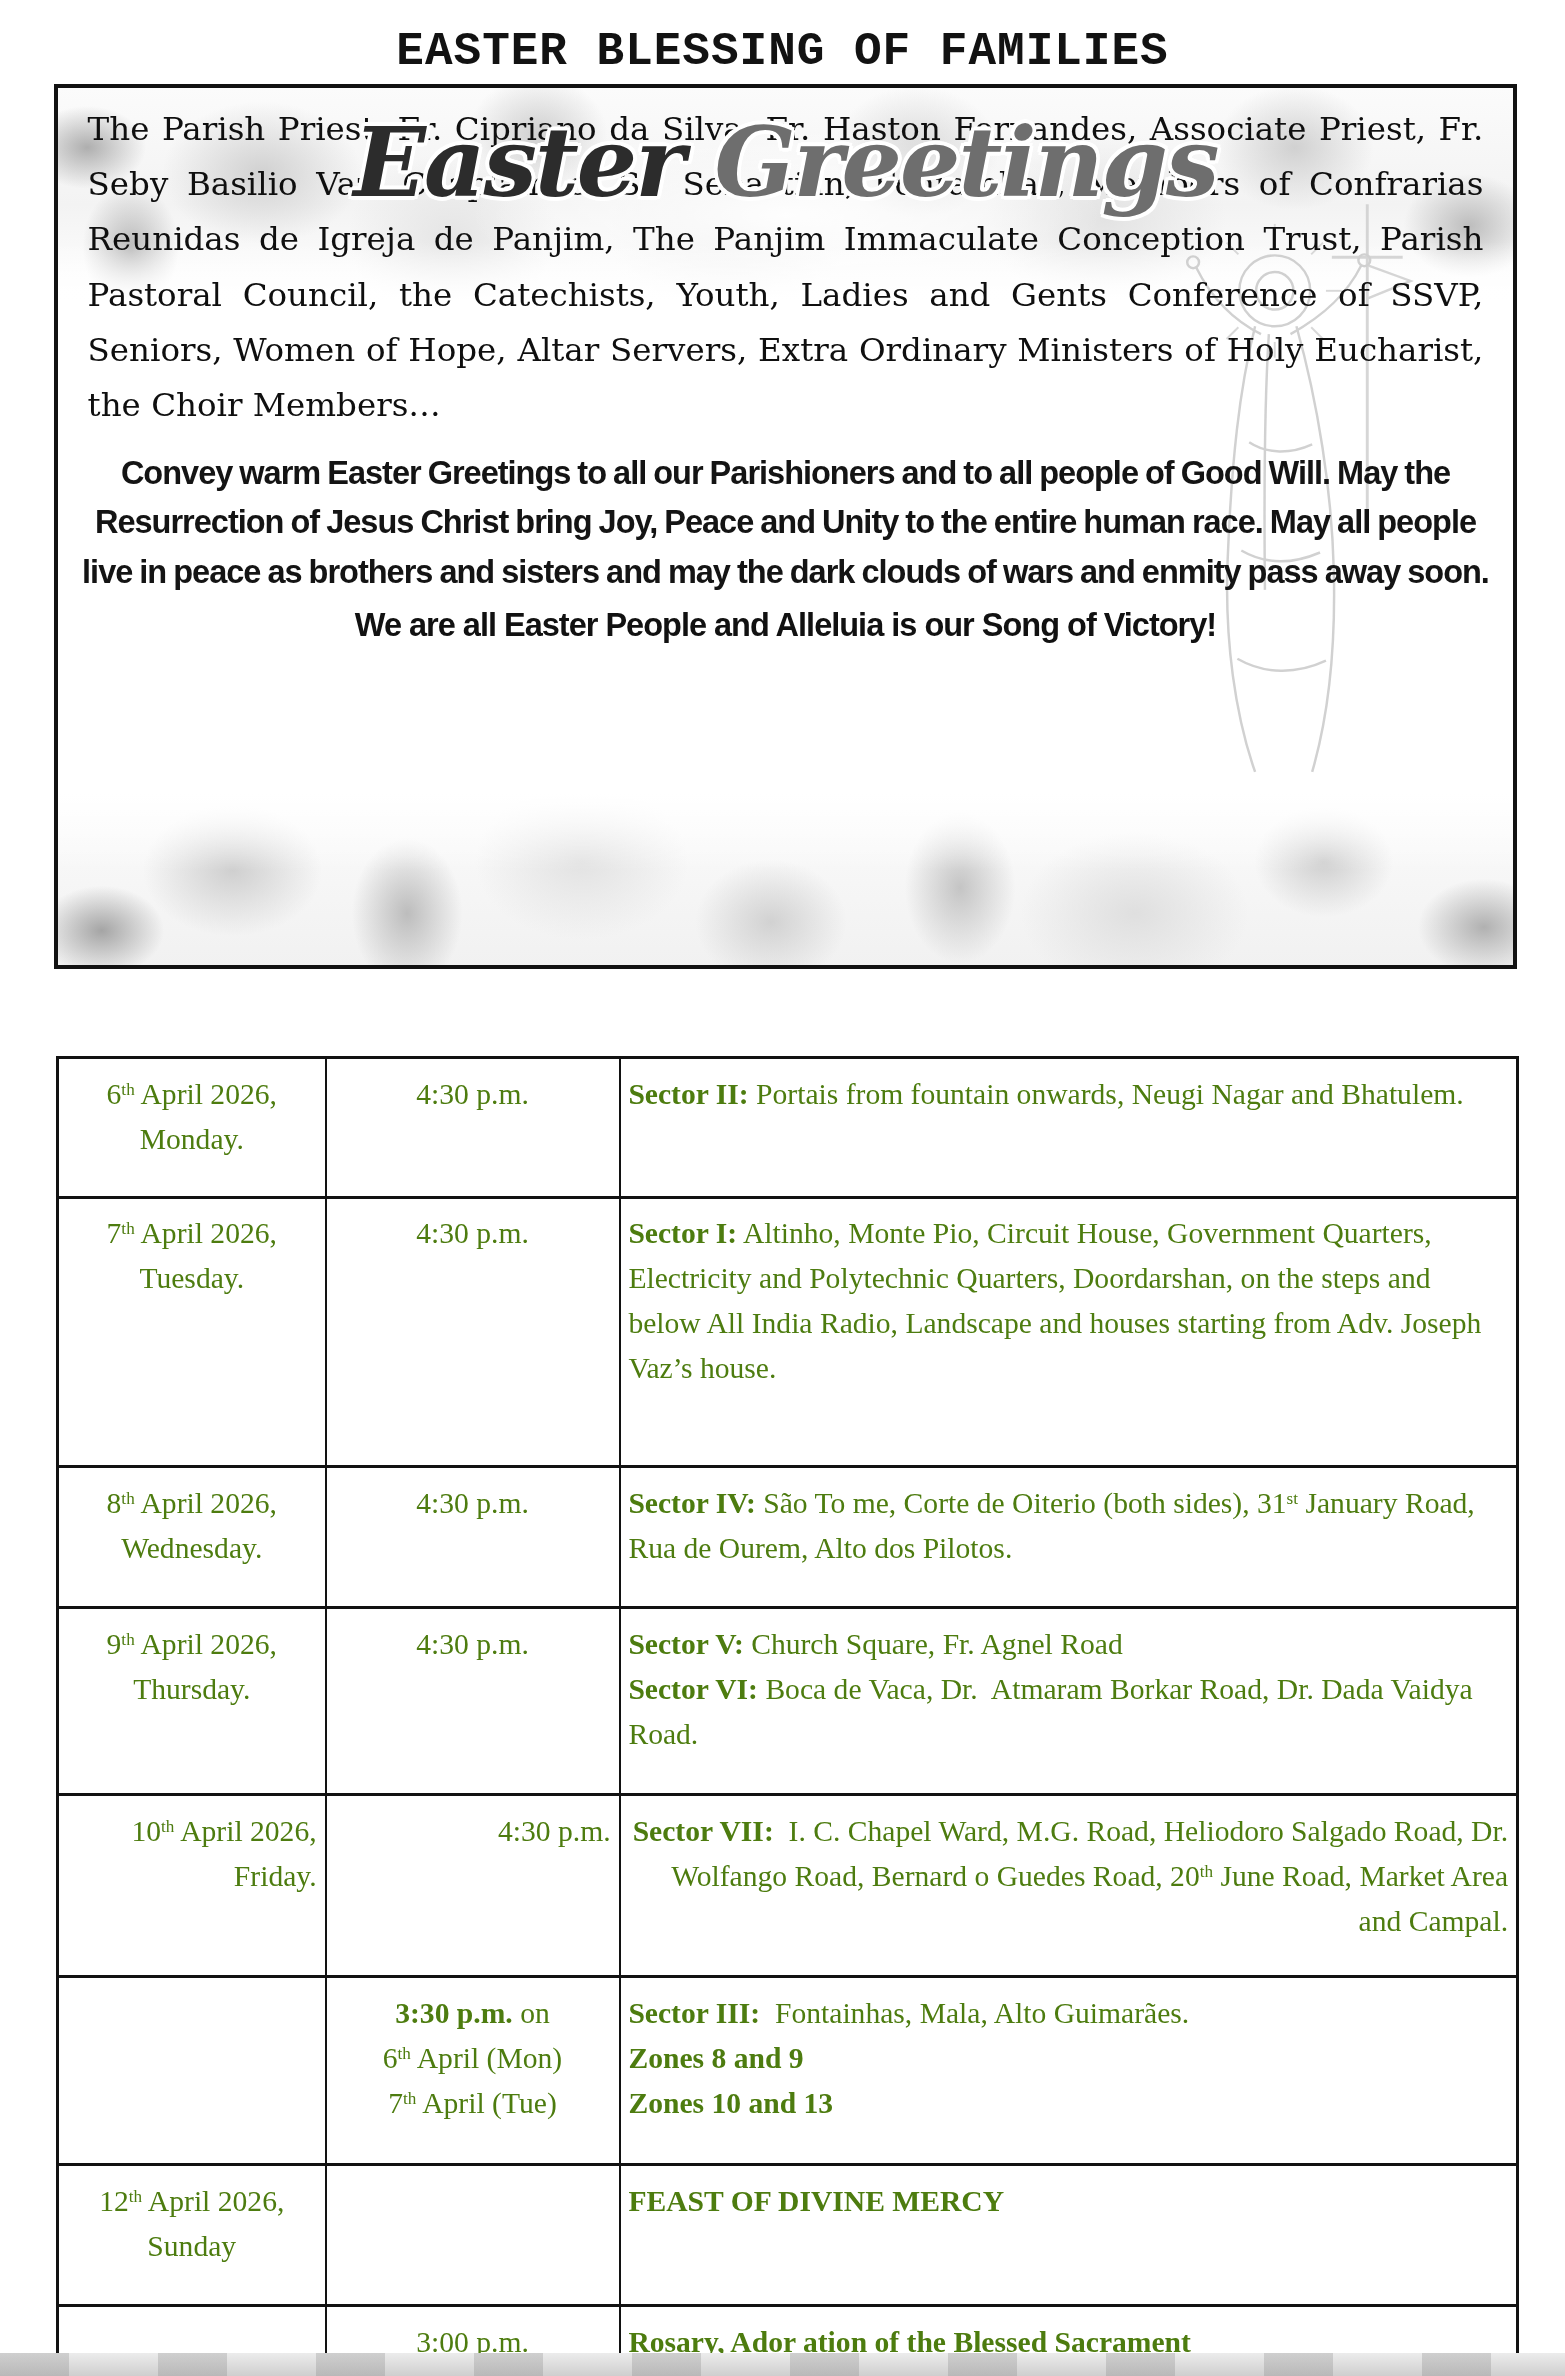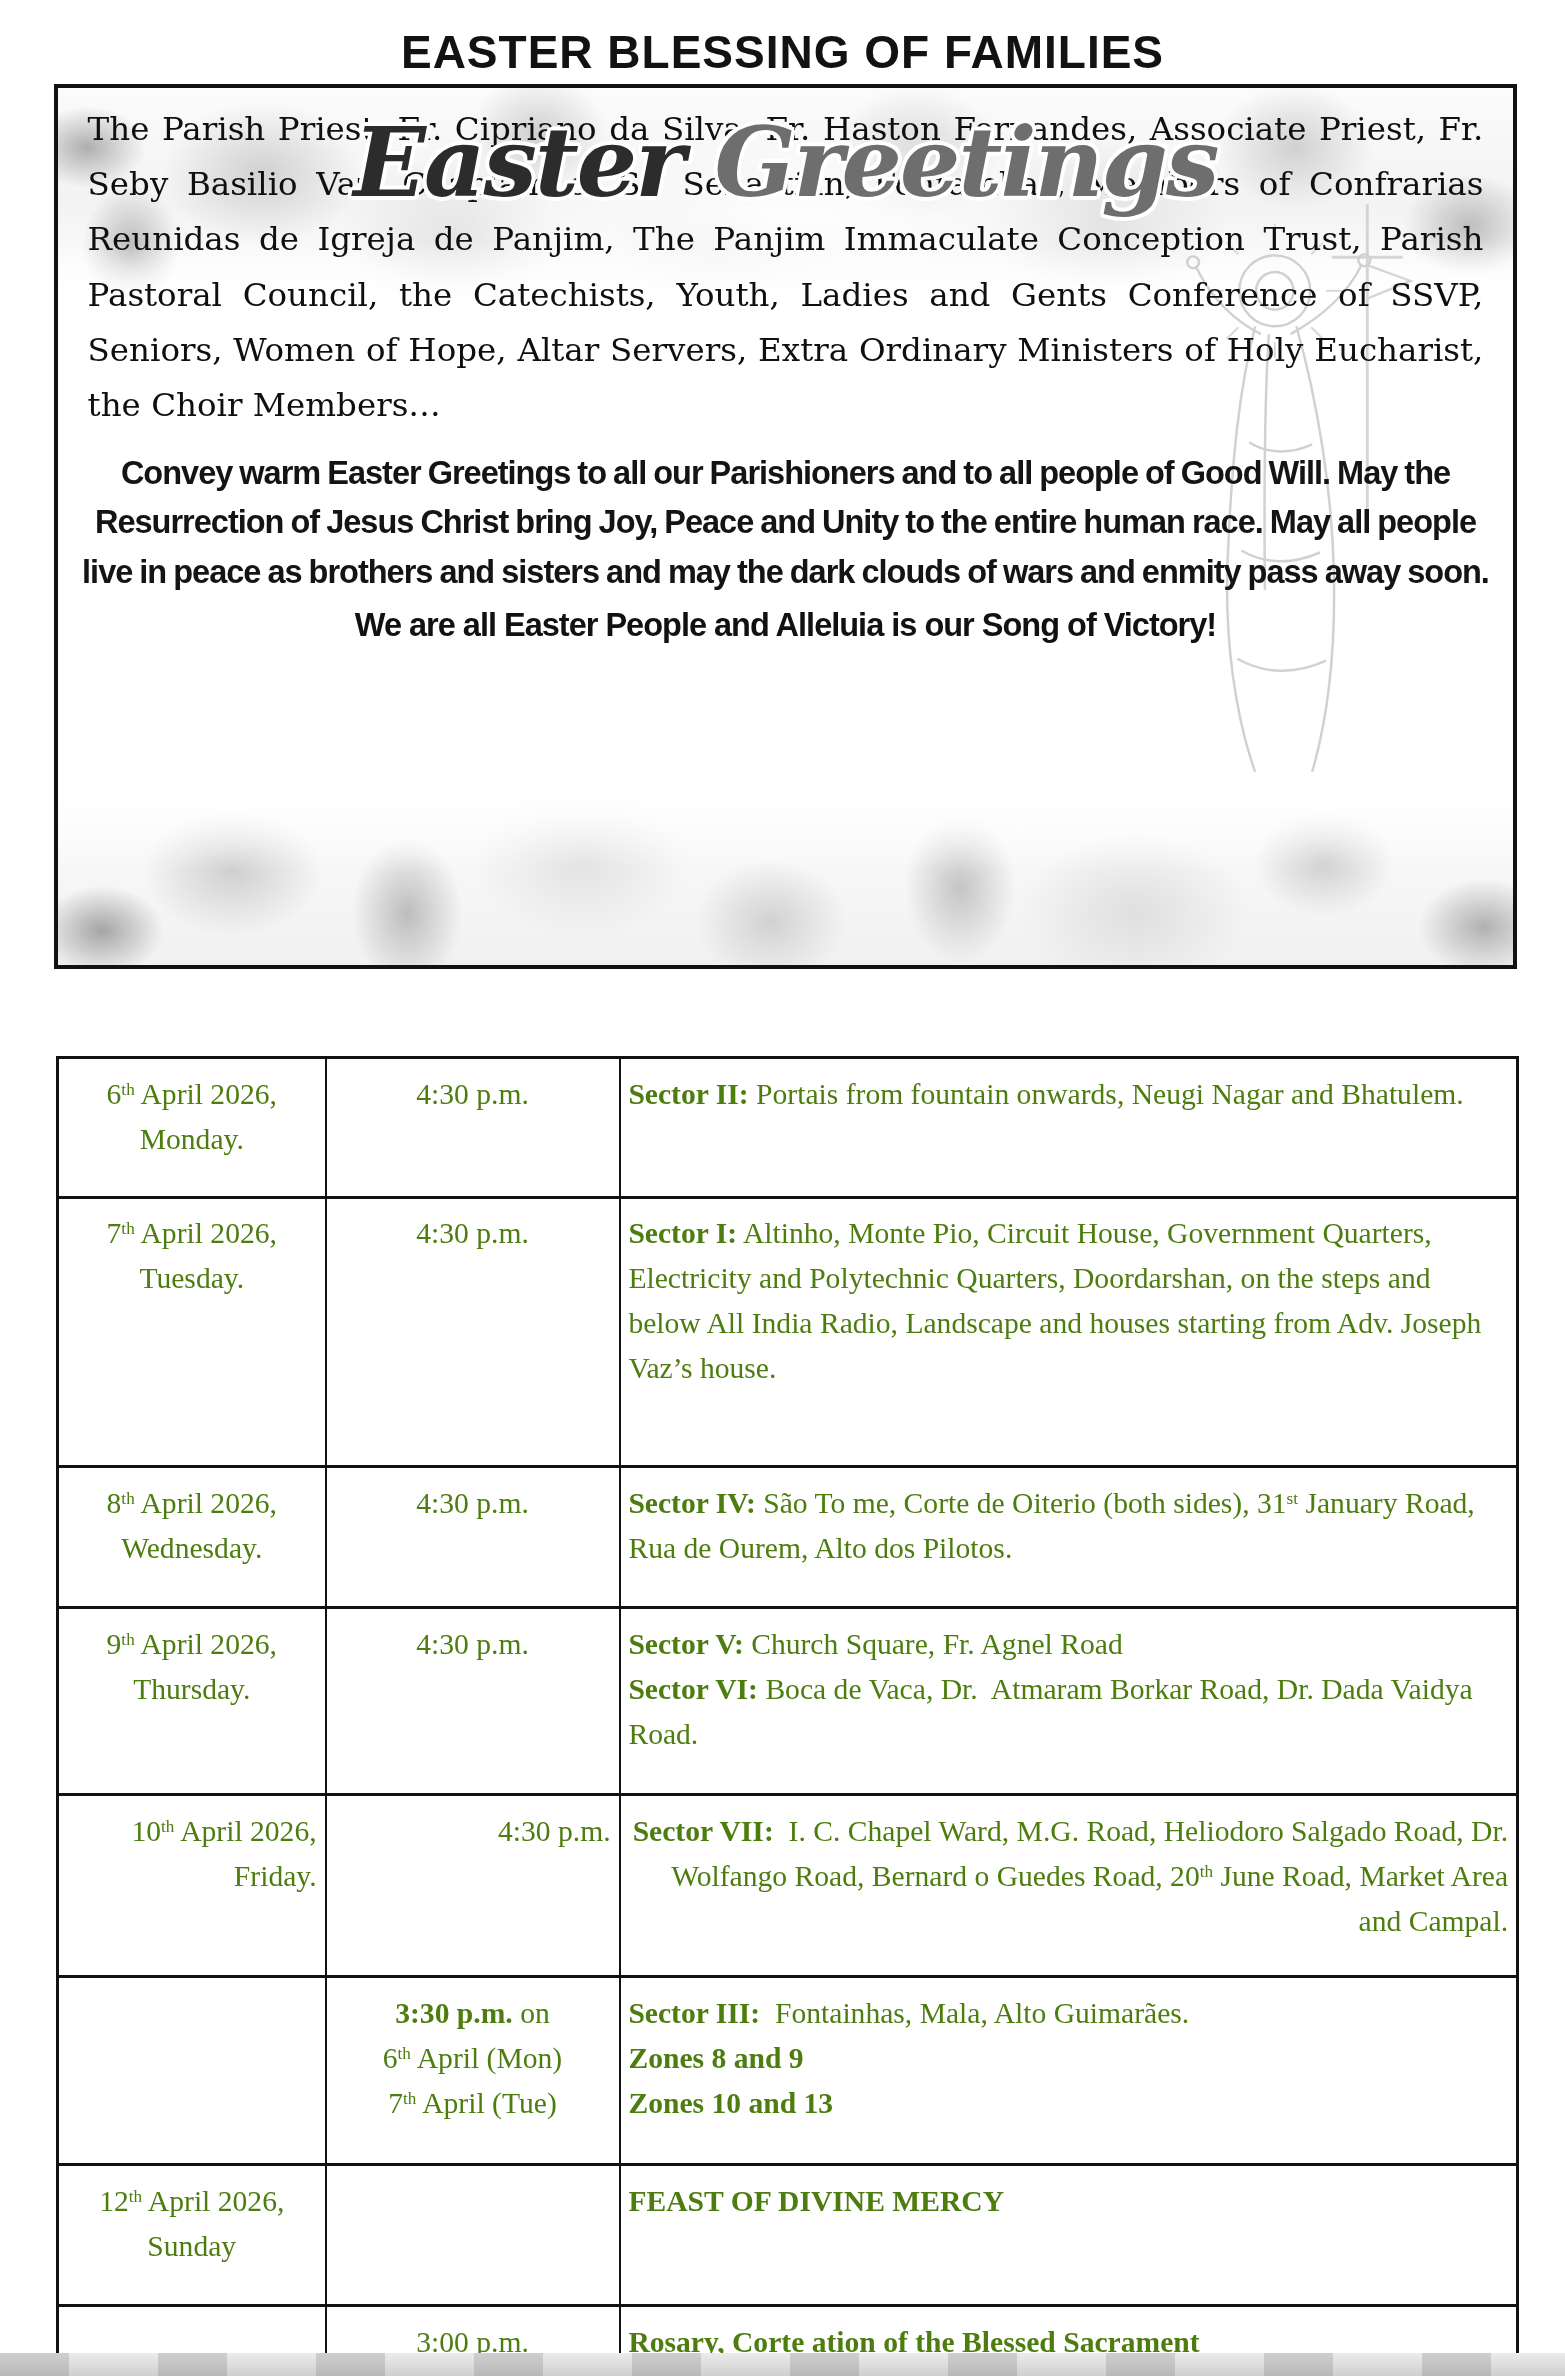--- a/index.html
+++ b/index.html
@@ -99,21 +99,21 @@
     letter-spacing:-1px;
     text-align:center;
     color:#111;
     text-shadow:-3px 0 0 #fff,3px 0 0 #fff,0 -3px 0 #fff,0 3px 0 #fff,
                 -2px -2px 0 #fff,2px 2px 0 #fff,-2px 2px 0 #fff,2px -2px 0 #fff;
   }
   
   .schedule-title{
     margin:24.6px 0 0 0;
     text-align:center;
-    font-family:Liberation Sans, sans-serif;
+    font-family:Liberation Mono, monospace;
     font-weight:bold;
     font-size:46px; line-height:1.2;
     letter-spacing:1px;
     color:#121212;
   }
   table.schedule{
     position:absolute;
     left:56px; top:1056px;
     width:1460px;
     border-collapse:collapse;
@@ -246,20 +246,20 @@
 
     <tr class="r7">
       <td class="c-date"><span>12</span><sup>th</sup><span> April 2026,</span><br><span>Sunday</span></td>
       <td class="c-time"></td>
       <td class="c-details"><span class="b">FEAST OF DIVINE MERCY</span></td>
     </tr>
 
     <tr class="r8">
       <td class="c-date"></td>
       <td class="c-time"><span>3:00 p.m.</span><br><span>4:00 p.m.</span></td>
-      <td class="c-details"><span class="b">Rosary, Corte ation of the Blessed Sacrament</span><br><span class="b">Solemn Feast Mass followed by Benediction.</span><br></td>
+      <td class="c-details"><span class="b">Rosary, Ador ation of the Blessed Sacrament</span><br><span class="b">Solemn Feast Mass followed by Benediction.</span><br></td>
     </tr>
   </tbody>
   </table>
 
   <div class="bottom-strip"></div>
 </div>
 
 
 </body></html>

